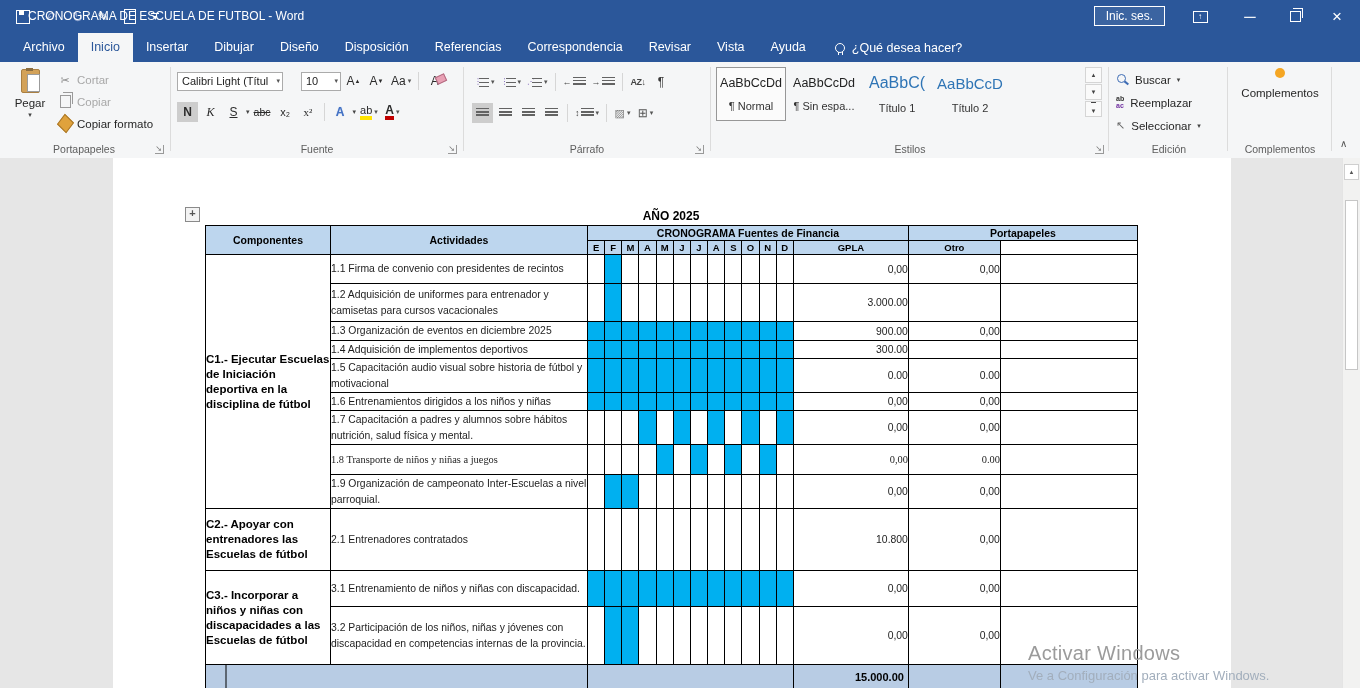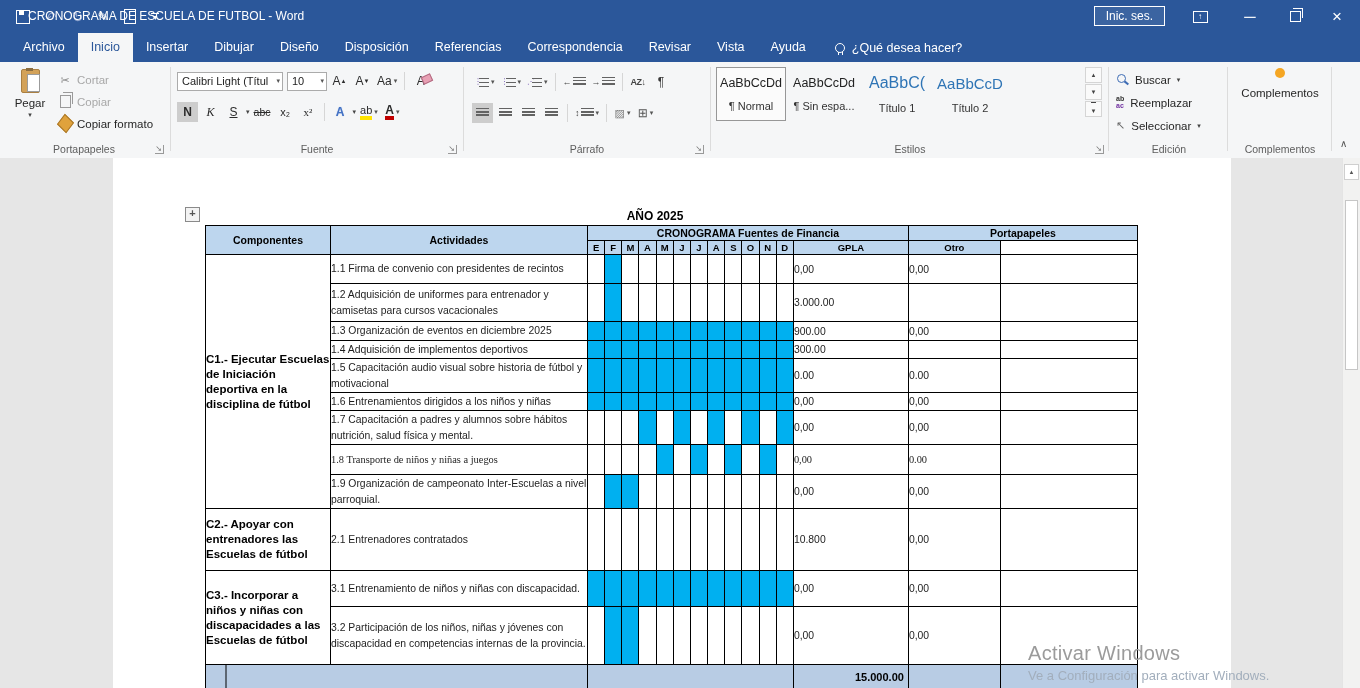--- a/index.html
+++ b/index.html
@@ -101,33 +101,33 @@
   .i-sel{font-size:11px;color:#666;}
   
   .addbtn{position:absolute;left:0;top:6px;width:100%;display:flex;flex-direction:column;align-items:center;gap:9px;}
   .dot{width:10px;height:10px;border-radius:50%;background:var(--addin_dot);}
   .addlbl{font-size:11.5px;color:#262626;}
   .collapse{position:absolute;left:1340px;top:76px;font-size:10px;color:#555;}
   
   .docarea{position:absolute;left:0;top:158px;width:1360px;height:530px;background:#e6e6e6;}
   .page{position:absolute;left:113px;top:0;width:1118px;height:530px;background:#fff;overflow:hidden;}
   .doctitle{position:absolute;left:95px;top:33px;font-size:12.5px;font-weight:bold;color:#000;white-space:nowrap;}
-  .yearlbl{position:absolute;left:76px;top:51px;width:932px;text-align:center;font-size:12px;font-weight:bold;color:#000;}
+  .yearlbl{position:absolute;left:92px;top:51px;width:932px;text-align:center;font-size:12px;font-weight:bold;color:#000;}
   .handle{position:absolute;left:72px;top:49px;width:13px;height:13px;border:1px solid #8a8a8a;background:#f3f3f3;color:#555;font-size:11px;line-height:11px;text-align:center;font-weight:bold;}
   .tblwrap{position:absolute;left:92px;top:67px;}
   .ctable{border-collapse:collapse;table-layout:fixed;width:932px;border:1.5px solid #000;}
   .ctable th,.ctable td{border:1px solid #000;padding:0;overflow:hidden;}
   .hdr{background:var(--header_fill);font-size:10.5px;font-weight:bold;text-align:center;vertical-align:middle;color:#000;}
   .mh{background:var(--header_fill);font-size:9.5px;font-weight:bold;text-align:center;color:#000;}
   .blankh{background:#fff;}
   .comp{font-size:11.5px;font-weight:bold;text-align:left;vertical-align:middle;padding:2px 4px;line-height:15px;background:#fff;color:#000;}
   .act{font-size:10.4px;text-align:left;vertical-align:middle;padding:1px 6px 1px 5px;line-height:16px;background:#fff;color:#1d1d1d;}
   .mc{background:#fff;}
   .mc.on{background:var(--gantt_fill);}
-  .amt{font-size:10.4px;text-align:left;vertical-align:middle;padding-right:5px;background:#fff;color:#1d1d1d;}
+  .amt{font-size:10.4px;text-align:right;vertical-align:middle;padding-right:5px;background:#fff;color:#1d1d1d;}
   .resp{background:#fff;}
   .trow td{background:var(--total_fill);}
   .trow .tleft{background:linear-gradient(to right,var(--total_fill) 19px,#000 19px,#000 20px,var(--total_fill) 20px);}
   .trow .tamt{font-size:11px;font-weight:bold;text-align:right;vertical-align:middle;padding-right:4px;color:#000;}
   .wm1{position:absolute;left:1028px;top:484px;font-size:20px;color:#9b9b9b;letter-spacing:.3px;z-index:5;}
   .wm2{position:absolute;left:1028px;top:510px;font-size:13px;color:#a2aebc;z-index:5;}
   
   .sbar{position:absolute;left:1342px;top:0;width:18px;height:530px;background:#f2f2f1;border-left:1px solid #e4e4e4;box-sizing:border-box;}
   .sbtn{position:absolute;left:1px;top:6px;width:15px;height:16px;background:#fff;border:1px solid #cfcfcf;color:#555;font-size:6px;text-align:center;line-height:15px;box-sizing:border-box;}
   .sthumb{position:absolute;left:2px;top:42px;width:13px;height:170px;background:#fff;border:1px solid #c6c6c6;box-sizing:border-box;}
@@ -211,21 +211,21 @@
     <div class="glabel">Portapapeles</div>
     <span class="launcher">↘</span>
   </div>
 
   <div class="rgroup" style="left:173px;width:288px;">
     <div class="rrow" style="left:4px;top:9px;">
       <div class="combo" style="width:106px;">
           <span>Calibri Light (Títul</span>
           <span class="ca">▾</span>
         </div>
-      <div class="combo" style="width:40px;margin-left:2px;">
+      <div class="combo" style="width:40px;margin-left:16px;">
           <span>10</span>
           <span class="ca">▾</span>
         </div>
       <span class="fbtn">
           <span>A</span>
           <sup style="font-size:6px;">▲</sup>
         </span>
       <span class="fbtn">
           <span>A</span>
           <sup style="font-size:6px;">▼</sup>

